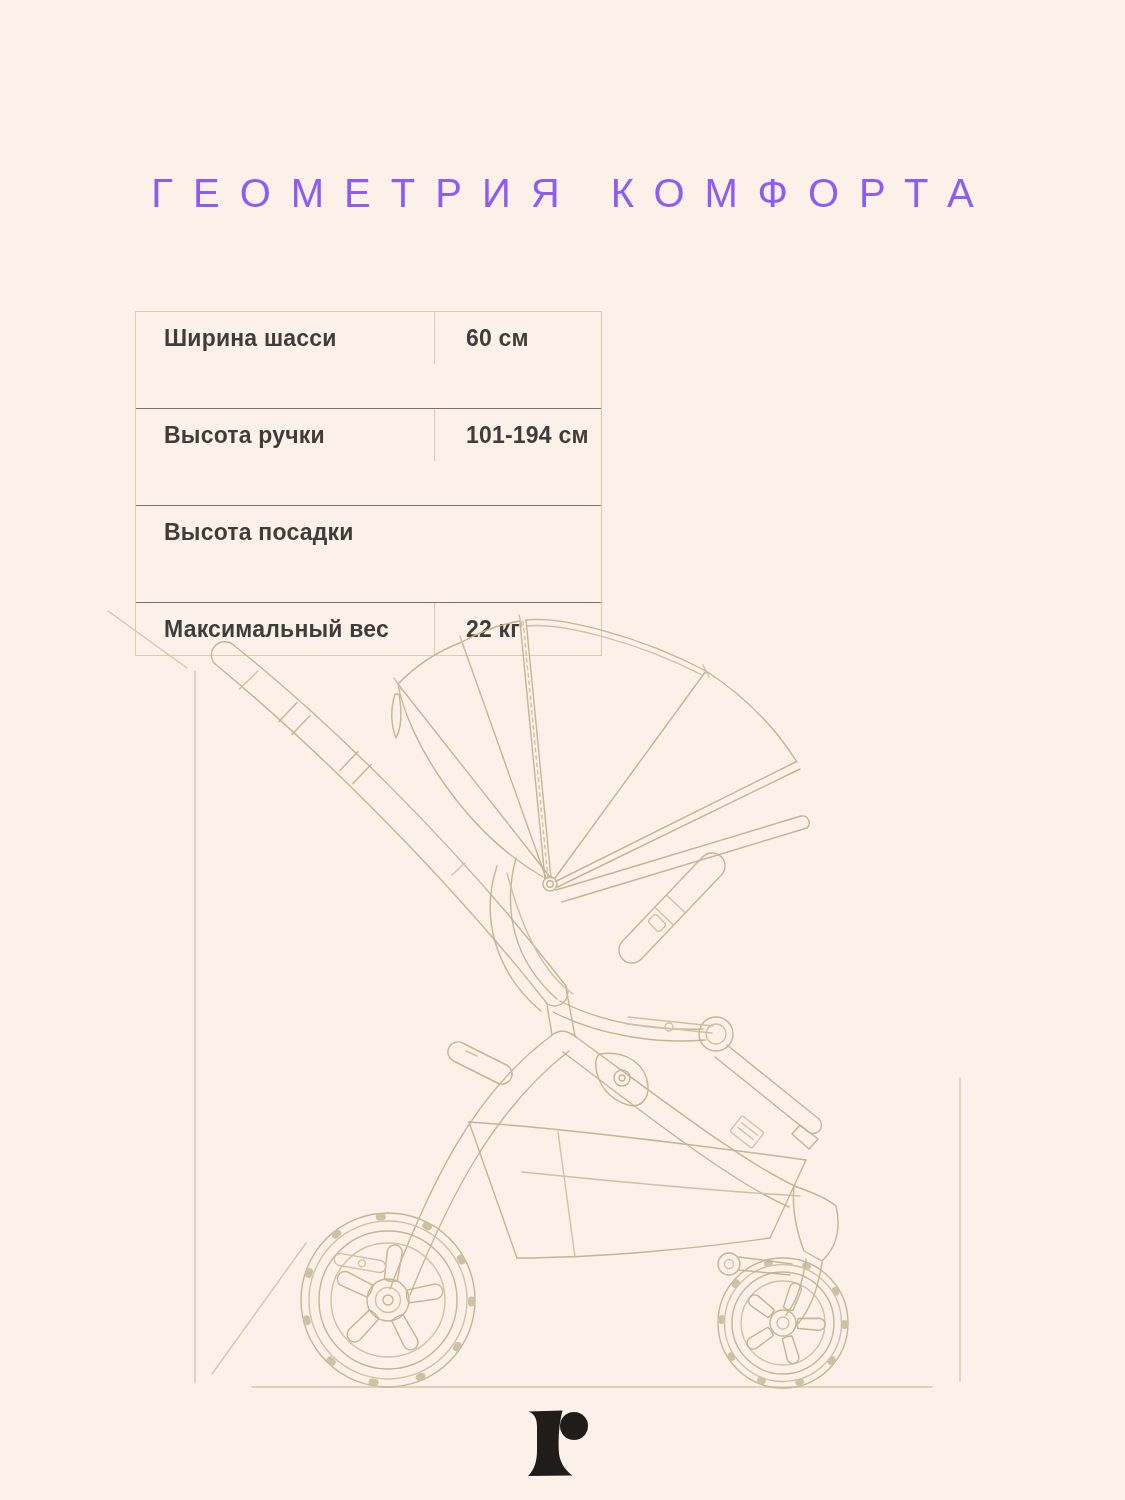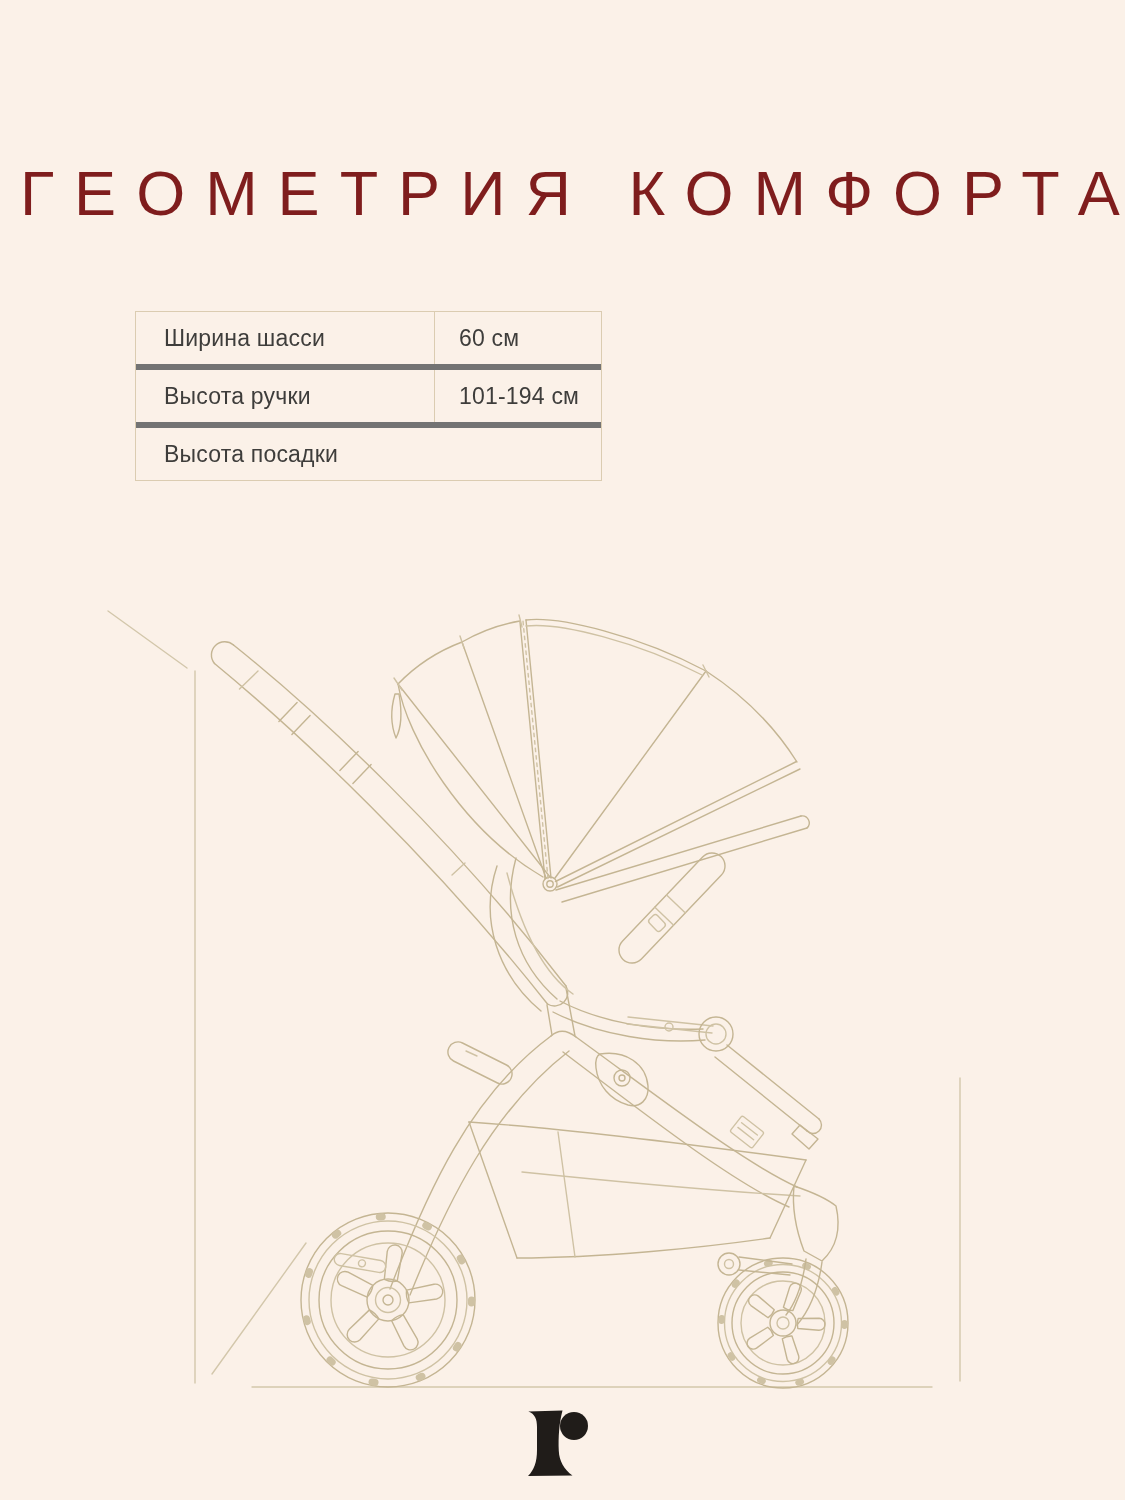--- a/index.html
+++ b/index.html
@@ -2,36 +2,36 @@
 <html><head>
 <meta charset="utf-8">
 <style>
   html,body{margin:0;padding:0;background:#fbf1e8;}
   .page{
     position:relative;width:1125px;height:1500px;overflow:hidden;
     background:#fbf1e8;font-family:"Liberation Sans",sans-serif;
   }
   .title{
     position:absolute;top:163px;left:0;width:100%;height:60px;line-height:60px;
-    text-align:center;font-size:63px;font-weight:400;color:#7f1d1d;
+    text-align:center;font-size:40px;font-weight:400;color:#8b5cf6;
     letter-spacing:20px;text-indent:20px;white-space:nowrap;
   }
   .spec-table{
     position:absolute;left:135px;top:311px;width:467px;
     border:1px solid #dbccb1;box-sizing:border-box;
   }
   .spec-row{
     display:grid;grid-template-columns:298px 1fr;height:52px;
   }
-  .spec-row + .spec-row{border-top:6px solid #737373;}
+  .spec-row + .spec-row{border-top:1px solid #737373;margin-top:44px;}
   .spec-label,.spec-value{
-    display:flex;align-items:center;font-size:23px;color:#3e3d3b;letter-spacing:.2px;
+    display:flex;align-items:center;font-size:23px;color:#3e3d3b;letter-spacing:.2px;font-weight:bold;
   }
   .spec-label{padding-left:28px;}
-  .spec-value{padding-left:24px;border-left:1px solid #dbccb1;}
+  .spec-value{padding-left:31px;border-left:1px solid #dbccb1;}
   .illustration{position:absolute;left:0;top:0;width:1125px;height:1500px;}
   .logo{position:absolute;left:520px;top:1400px;width:90px;height:90px;}
 </style>
 </head>
 <body>
 
 <div class="page">
 
   <div class="title">ГЕОМЕТРИЯ КОМФОРТА</div>
 
@@ -39,20 +39,24 @@
     <div class="spec-row">
       <div class="spec-label">Ширина шасси</div>
       <div class="spec-value">60 см</div>
     </div>
     <div class="spec-row">
       <div class="spec-label">Высота ручки</div>
       <div class="spec-value">101-194 см</div>
     </div>
     <div class="spec-row">
       <div class="spec-label">Высота посадки</div>
+    </div>
+    <div class="spec-row">
+      <div class="spec-label">Максимальный вес</div>
+      <div class="spec-value">22 кг</div>
     </div>
   </div>
 
   <svg class="illustration" viewBox="0 0 1125 1500" fill="none" stroke-linecap="round" stroke-linejoin="round">
 
     <g stroke="#d3c7ab" stroke-width="1.4">
       <path d="M108,611 L187,668"></path>
       <path d="M195,671 L195,1383"></path>
       <path d="M306,1243 L212,1374"></path>
       <path d="M252,1387 L932,1387"></path>

